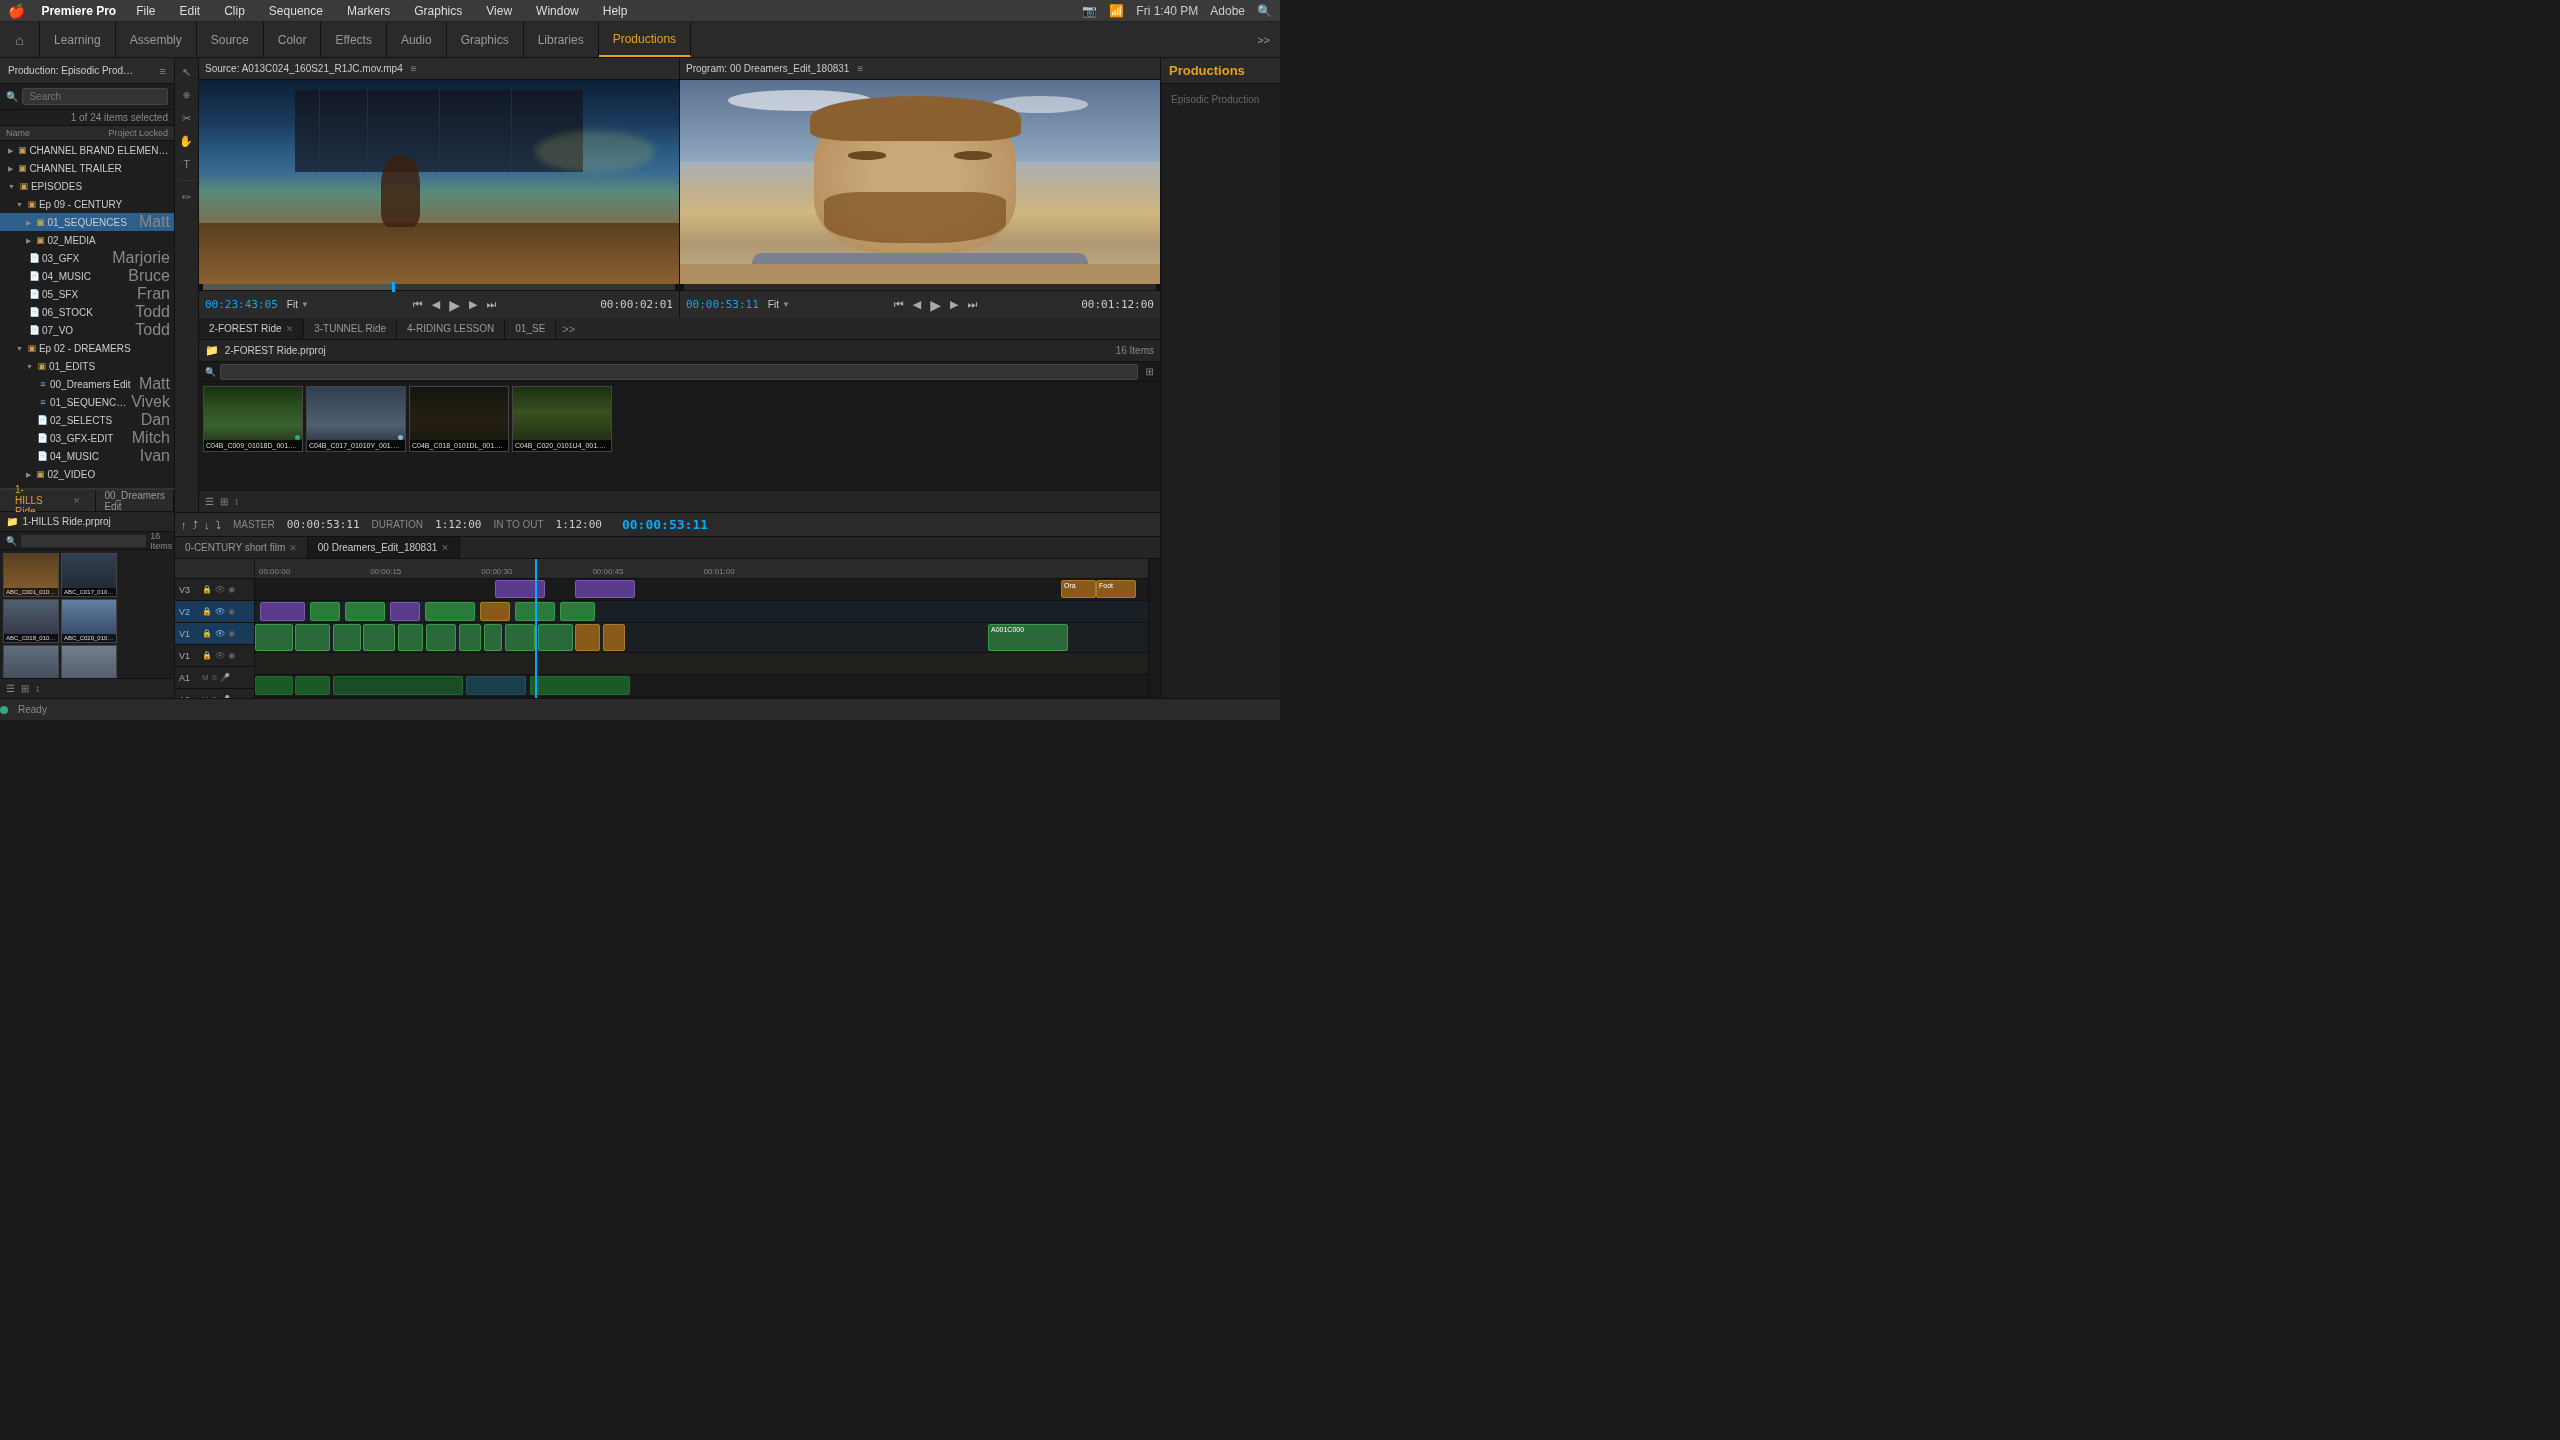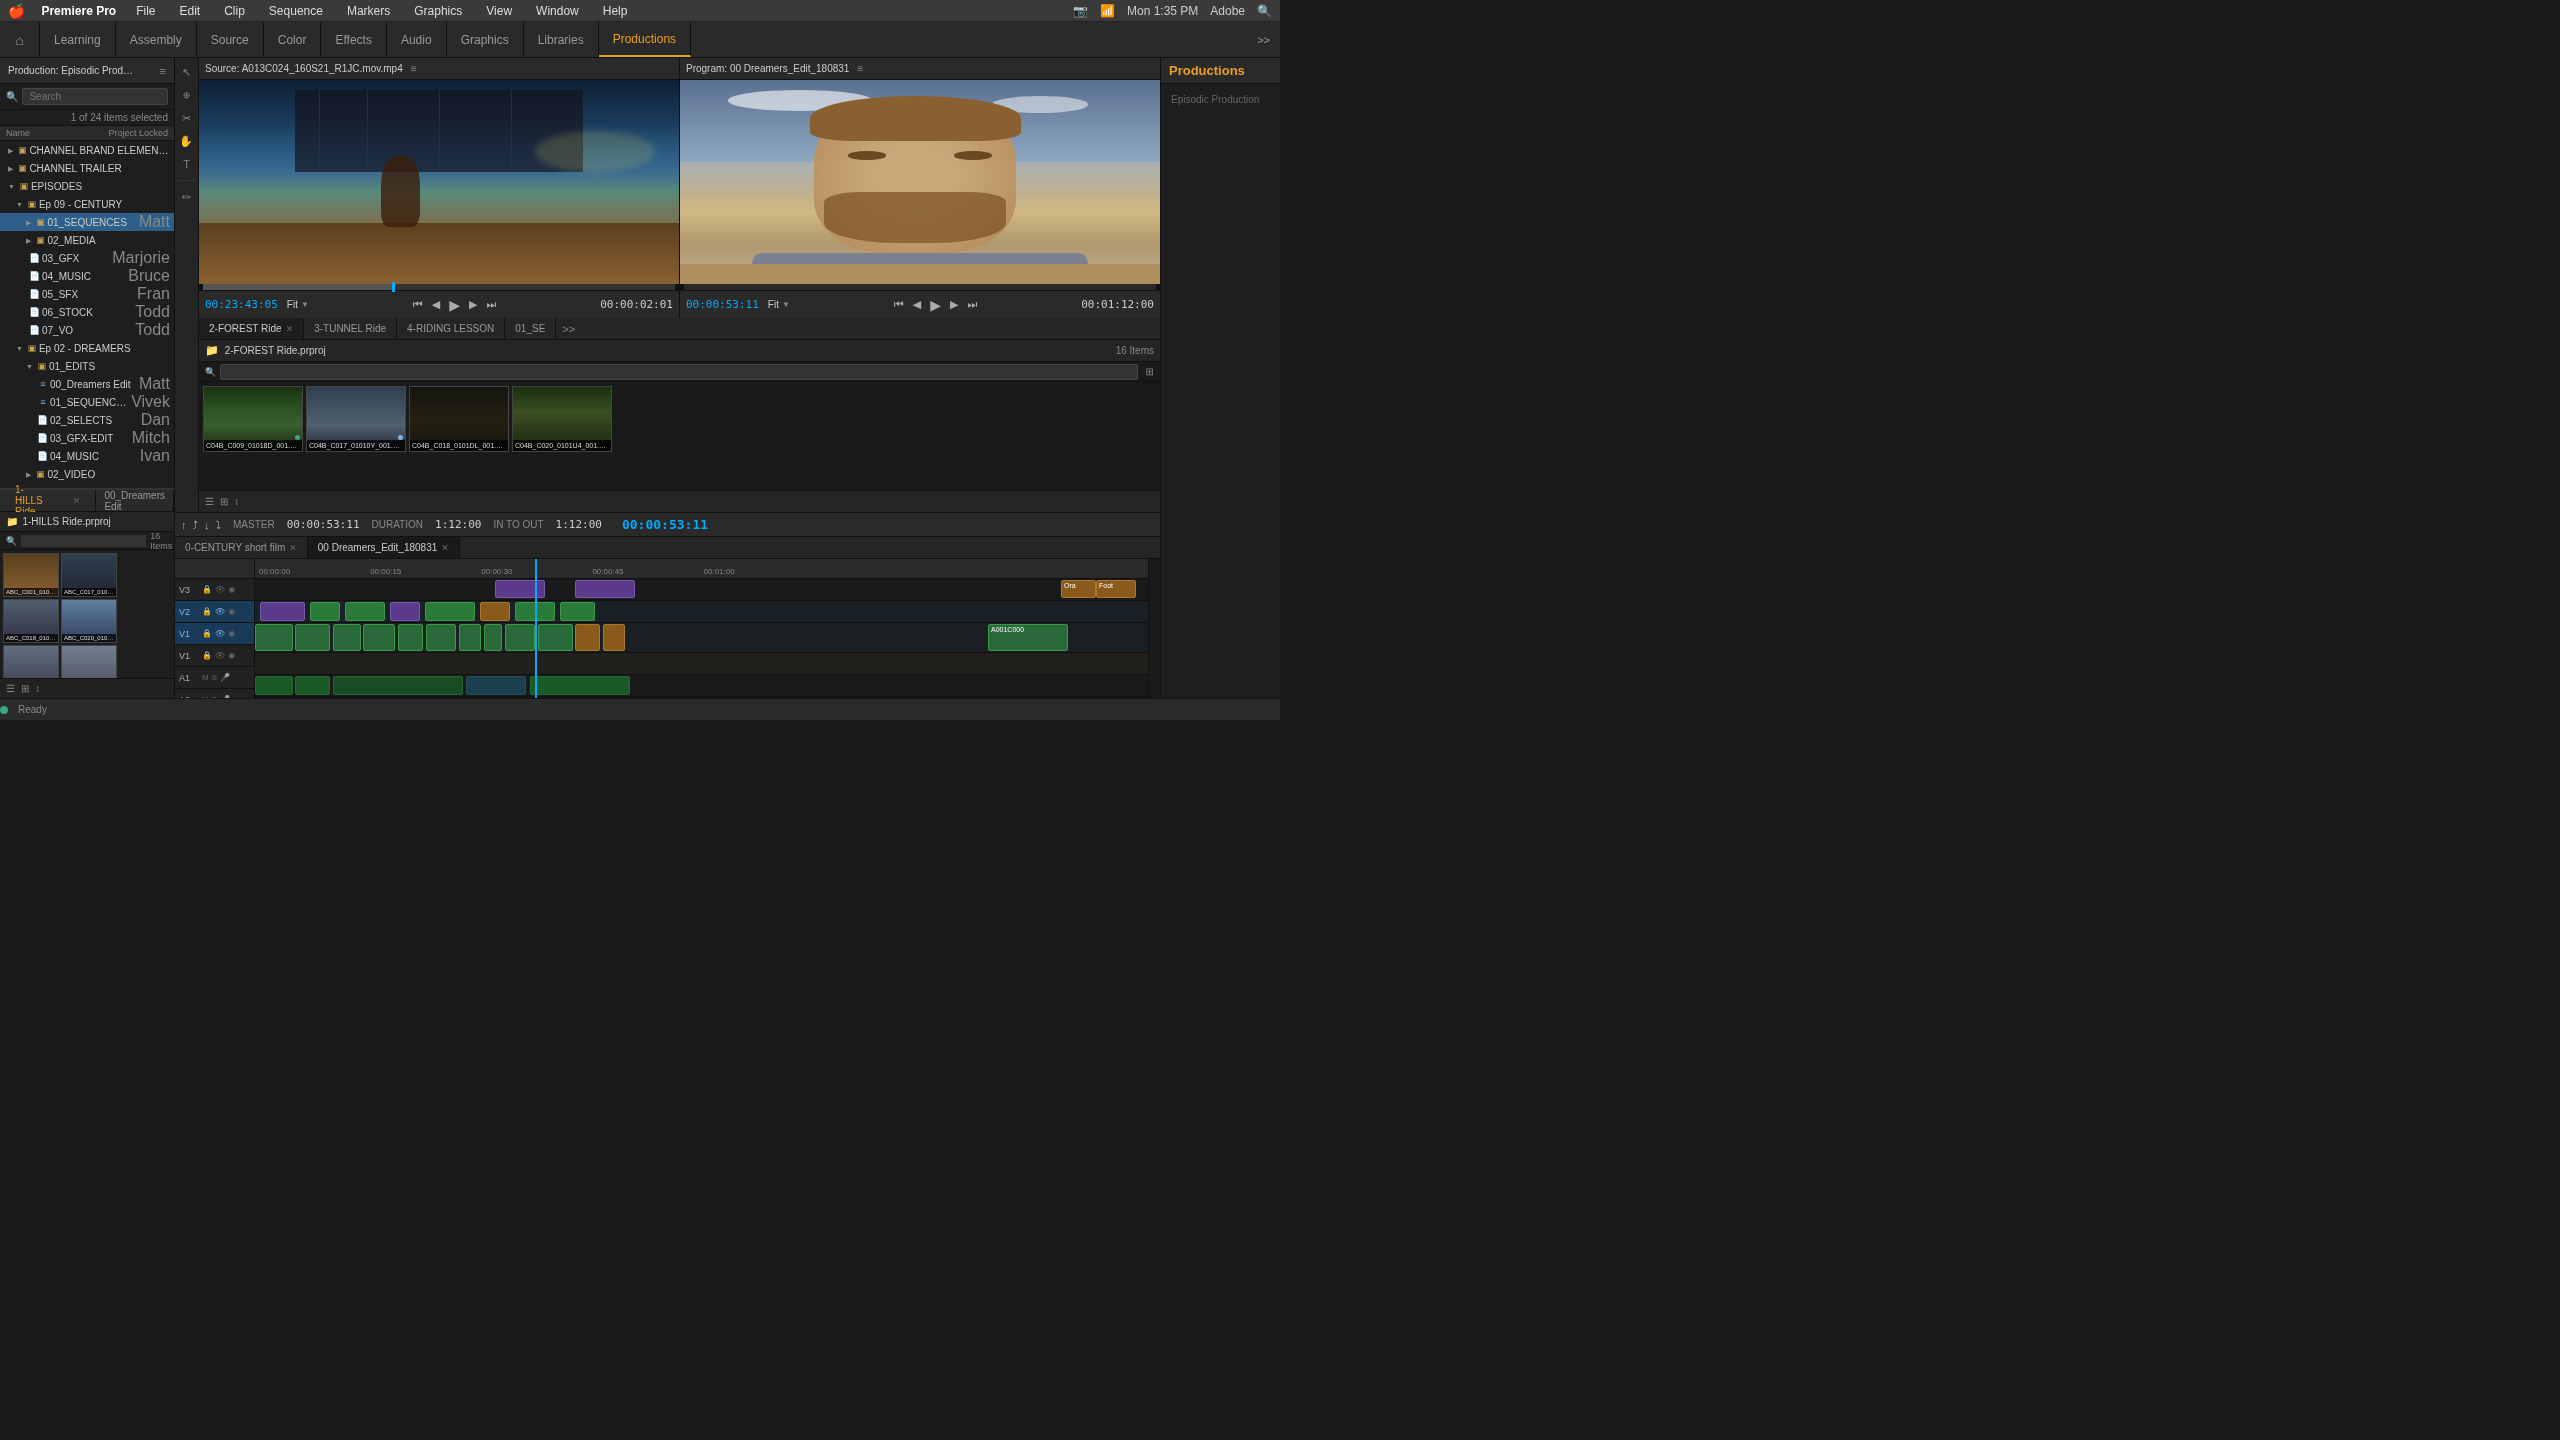--- a/index.html
+++ b/index.html
@@ -434,21 +434,21 @@
   <span class="menu-item">Clip</span>
   <span class="menu-item">Sequence</span>
   <span class="menu-item">Markers</span>
   <span class="menu-item">Graphics</span>
   <span class="menu-item">View</span>
   <span class="menu-item">Window</span>
   <span class="menu-item">Help</span>
   <div class="menu-bar-right">
     <span>📷</span>
     <span>📶</span>
-    <span>Mon 1:35 PM</span>
+    <span>Fri 1:40 PM</span>
     <span>Adobe</span>
     <span>🔍</span>
   </div>
 </div>
 
 <div class="workspace-tabs">
   <div class="workspace-home">
     <span style="font-size:14px;">⌂</span>
   </div>
   <div class="workspace-tab">

